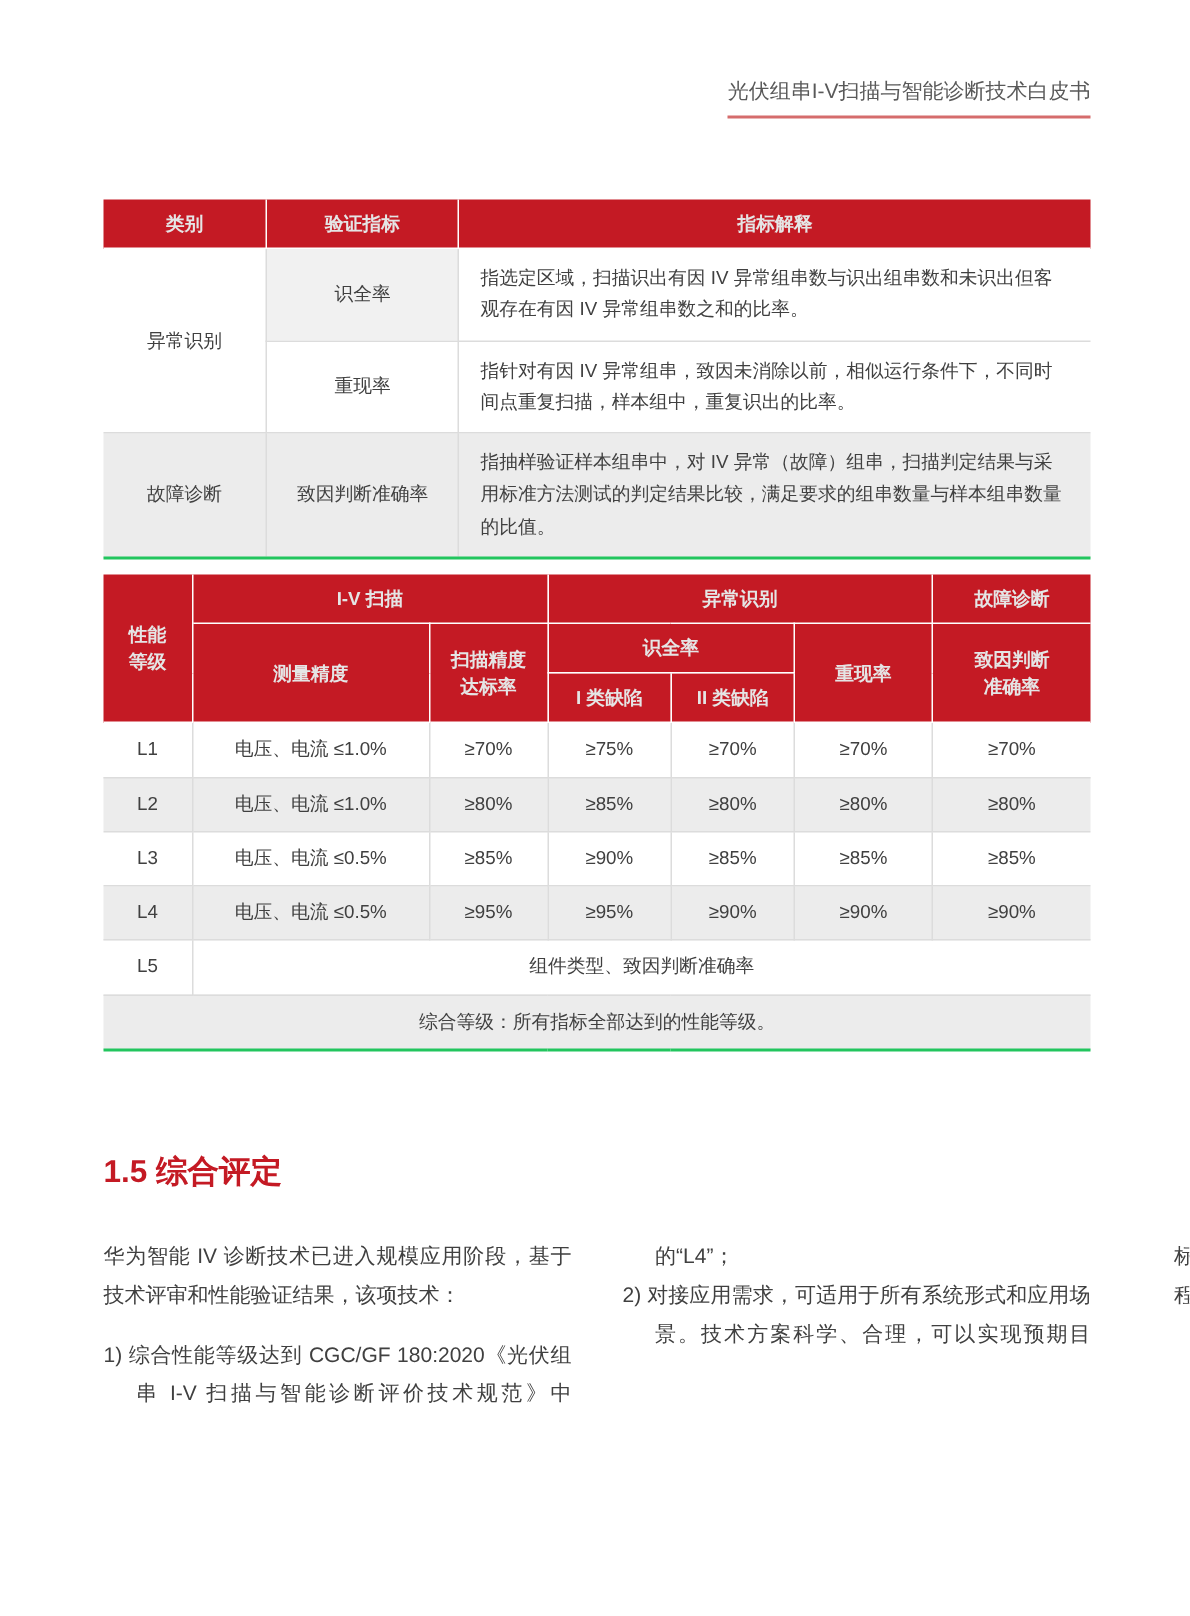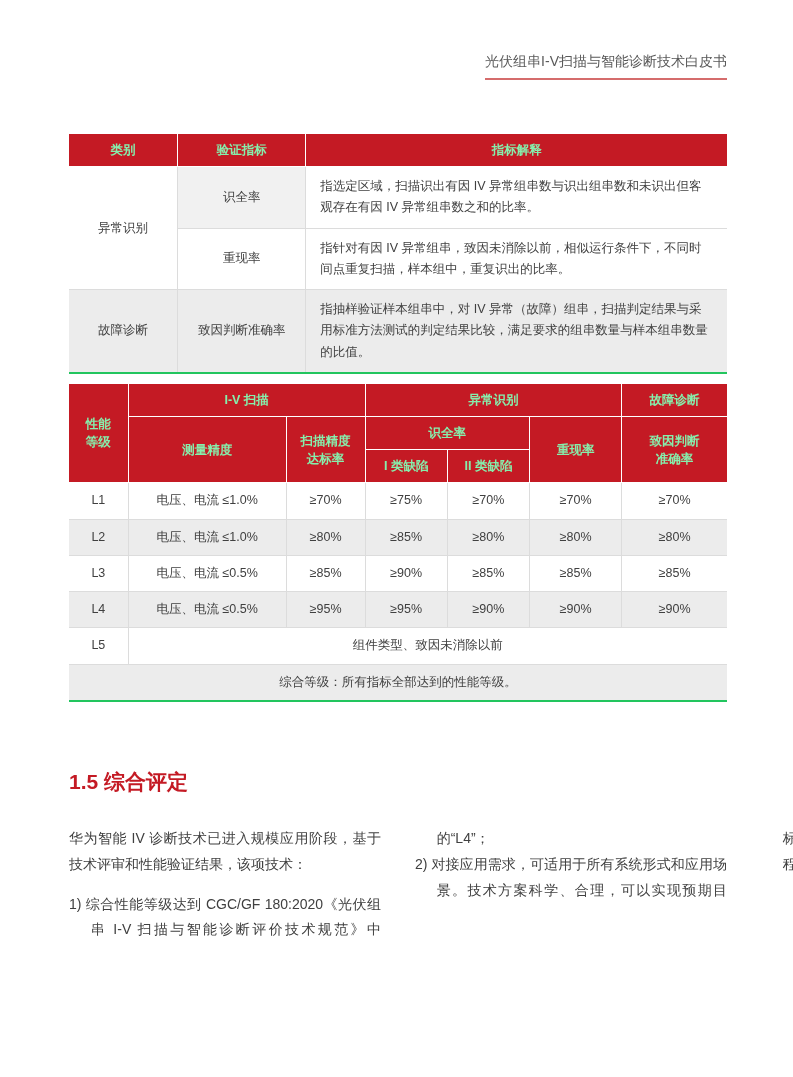--- a/index.html
+++ b/index.html
@@ -15,21 +15,21 @@
   .hdr { padding-top:52px; text-align:right; }
   .hdr-title {
     display:inline-block; font-size:14px; color:#595959;
     padding-bottom:7px; border-bottom:2px solid #d56c6c;
   }
 
   
   table { width:100%; border-collapse:collapse; table-layout:fixed; }
   th, td { vertical-align:middle; }
   thead th {
-    background:#c41a24; color:#86efac; font-weight:bold; font-size:12.5px;
+    background:#c41a24; color:#e5e5e5; font-weight:bold; font-size:12.5px;
     border:1px solid #ffffff; text-align:center; padding:7px 4px; line-height:1.45;
   }
   thead tr th:first-child { border-left:none; }
   thead tr th:last-child { border-right:none; }
   thead tr:first-child th { border-top:none; }
   tbody td {
     font-size:12.5px; color:#404040; border:1px solid #dcdcdc;
     text-align:center; padding:8px 6px; line-height:1.7; background:#fff;
   }
   tbody tr td:first-child { border-left:none; }
@@ -171,21 +171,21 @@
           <td class="shade">L4</td>
           <td class="shade">电压、电流 ≤0.5%</td>
           <td class="shade">≥95%</td>
           <td class="shade">≥95%</td>
           <td class="shade">≥90%</td>
           <td class="shade">≥90%</td>
           <td class="shade">≥90%</td>
         </tr>
         <tr>
           <td>L5</td>
-          <td colspan="6">组件类型、致因未消除以前</td>
+          <td colspan="6">组件类型、致因判断准确率</td>
         </tr>
         <tr class="last">
           <td colspan="7" class="shade">综合等级：所有指标全部达到的性能等级。</td>
         </tr>
       </tbody>
     </table>
 
 
     <h2 class="sec-heading">1.5 综合评定</h2>
 

